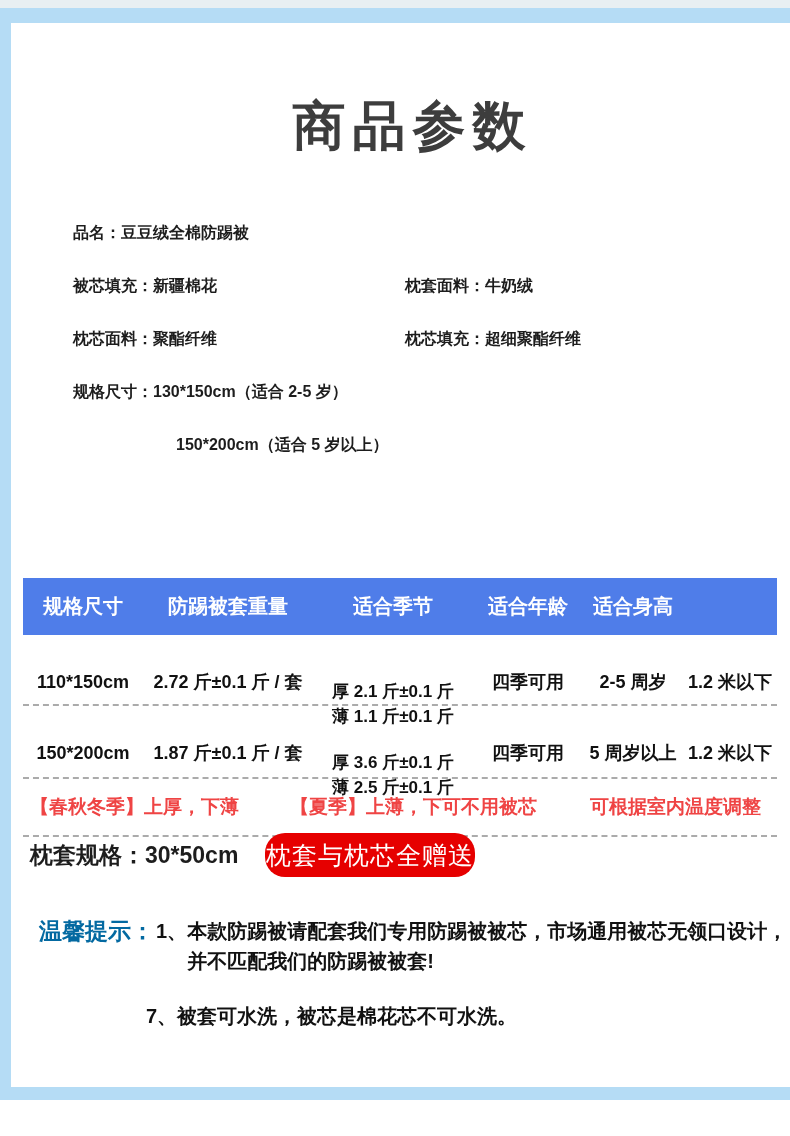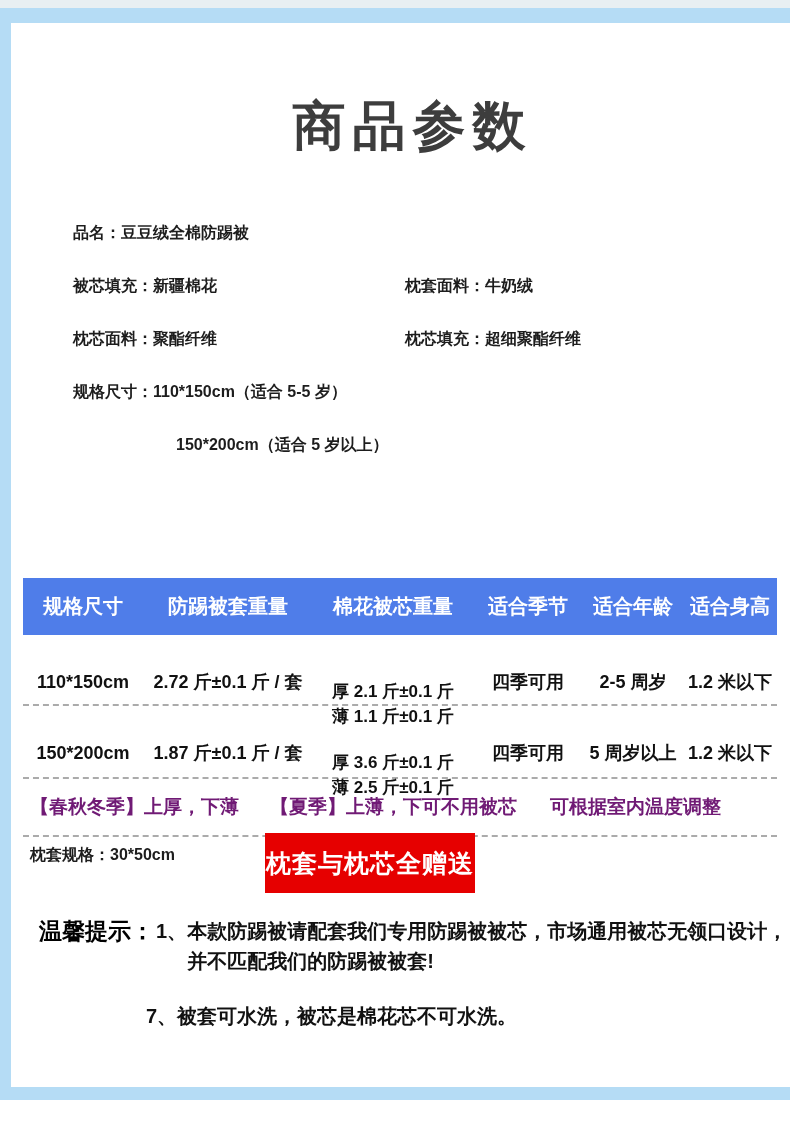--- a/index.html
+++ b/index.html
@@ -45,42 +45,42 @@
     border-bottom:2px dashed #ababab;
   }
   .trow.r1{height:69px;}
   .trow.r2{height:71px;}
   .core-cell{display:flex;justify-content:center;}
   .core-cell .core-lines{text-align:left;font-size:17px;line-height:25px;white-space:nowrap;margin-top:44px;}
   .cell{white-space:nowrap;}
   .notes-row{
     display:grid;grid-template-columns:240px 280px auto;
     height:56px;align-items:center;padding-left:7px;
-    font-size:19px;font-weight:700;color:#701a75;
-    border-bottom:2px dashed #ababab;text-align:left;
+    font-size:19px;font-weight:700;color:#ef4444;
+    border-bottom:2px dashed #ababab;text-align:left;gap:20px;
   }
   .notes-row span{white-space:nowrap;}
 
   
   .pillow-label{
     position:absolute;left:19px;top:810px;height:44px;line-height:44px;
-    font-size:16px;font-weight:600;white-space:nowrap;
+    font-size:23px;font-weight:600;white-space:nowrap;
   }
   .gift-badge{
-    position:absolute;left:254px;top:810px;width:210px;height:60px;
+    position:absolute;left:254px;top:810px;width:210px;height:44px;
     background:var(--badge-red,#e60000);
-    color:#ffffff;font-size:25px;font-weight:700;
+    color:#ffffff;font-size:25px;font-weight:400;
     display:flex;align-items:center;justify-content:center;
-    white-space:nowrap;letter-spacing:1px;
+    white-space:nowrap;letter-spacing:1px;border-radius:20px;
   }
 
   
   .tips{position:absolute;left:28px;top:893px;right:10px;font-size:20px;font-weight:600;color:#111111;}
   .tips-item1{display:flex;align-items:flex-start;}
-  .tips-heading{font-size:23px;font-weight:800;line-height:30px;white-space:nowrap;color:#000000;}
+  .tips-heading{font-size:23px;font-weight:800;line-height:30px;white-space:nowrap;color:#0369a1;}
   .tip-num{line-height:30px;white-space:nowrap;margin-left:2px;}
   .tip-text{line-height:30px;}
   .tip-text div{white-space:nowrap;}
   .tips-item2{margin-top:25px;padding-left:107px;line-height:30px;white-space:nowrap;}
 </style>
 </head>
 <body>
 
 <div class="top-strip"></div>
 <div class="frame">
@@ -93,29 +93,28 @@
 
       <div class="info-pair">
         <span><span>被芯填充：</span><span>新疆棉花</span></span>
         <span><span>枕套面料：</span><span>牛奶绒</span></span>
       </div>
       <div class="info-pair">
         <span><span>枕芯面料：</span><span>聚酯纤维</span></span>
         <span><span>枕芯填充：</span><span>超细聚酯纤维</span></span>
       </div>
 
-      <div class="info-line"><span>规格尺寸：</span><span>110*150cm（适合 5-5 岁）</span></div>
+      <div class="info-line"><span>规格尺寸：</span><span>130*150cm（适合 2-5 岁）</span></div>
       <div class="info-line size-line2"><span>150*200cm（适合 5 岁以上）</span></div>
     </div>
 
     <div class="spec-table">
       <div class="thead">
         <span>规格尺寸</span>
         <span>防踢被套重量</span>
-        <span>棉花被芯重量</span>
         <span>适合季节</span>
         <span>适合年龄</span>
         <span>适合身高</span>
       </div>
 
       <div class="trow r1">
         <span class="cell">110*150cm</span>
         <span class="cell">2.72 斤±0.1 斤 / 套</span>
         <span class="core-cell">
           <span class="core-lines">

